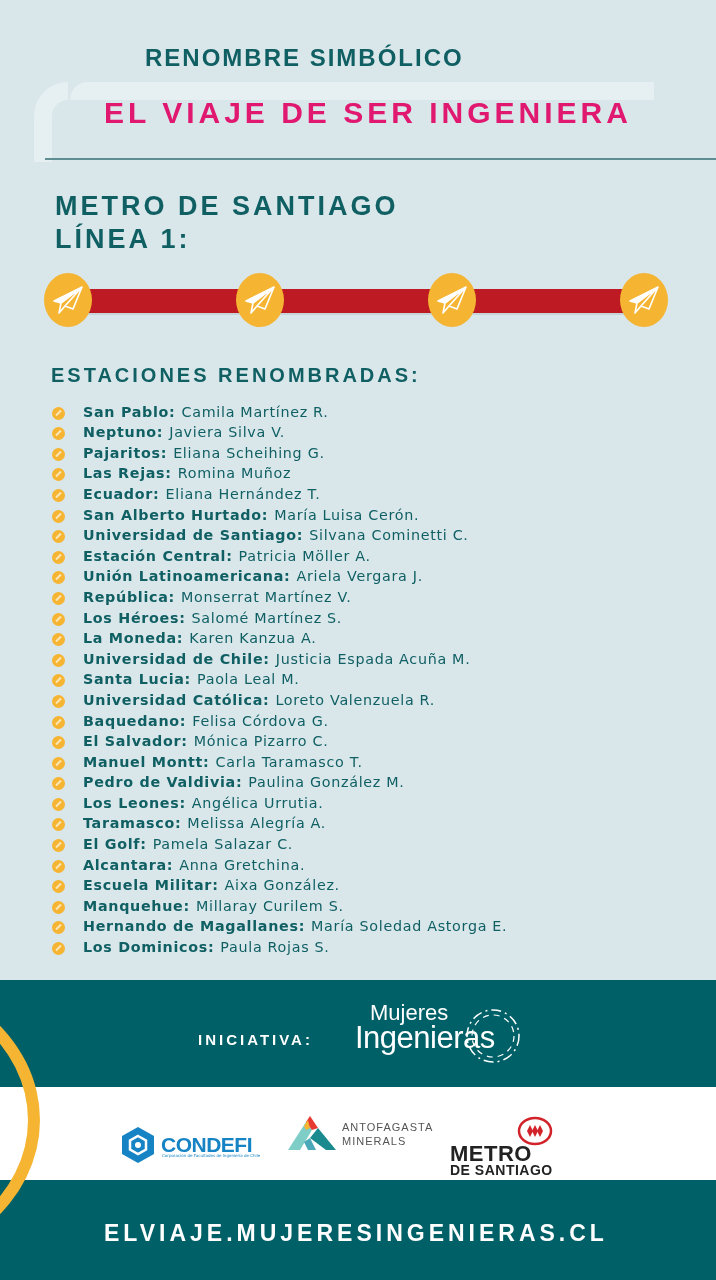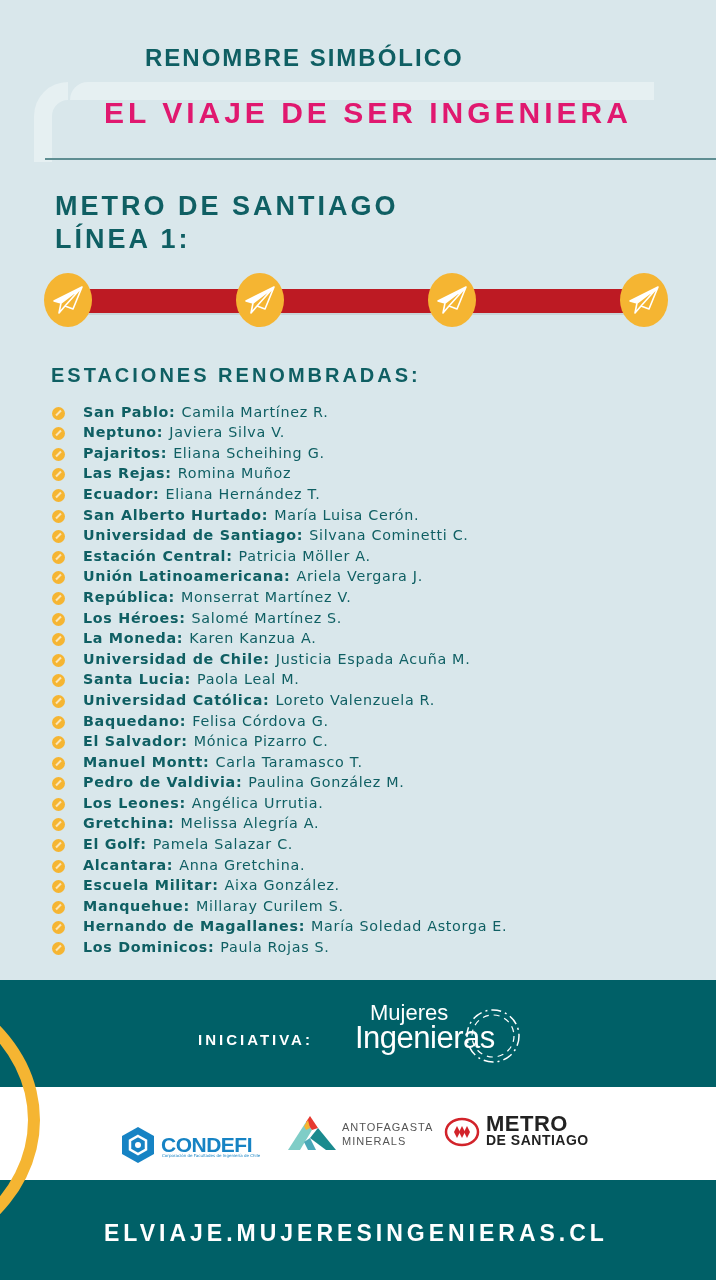--- a/index.html
+++ b/index.html
@@ -38,21 +38,21 @@
   .mi-top { position: absolute; left: 15px; top: 0; font-size: 22px; color: #fff; font-family: "Liberation Sans", sans-serif; }
   .mi-bot { position: absolute; left: 0; top: 20px; font-size: 31px; color: #fff; font-family: "Liberation Sans", sans-serif; letter-spacing: -0.5px; }
   .mi-rings { position: absolute; left: 110px; top: 5px; }
 
   .logos { position: absolute; left: 0; top: 1108px; width: 716px; height: 55px; }
   .condefi { position: absolute; left: 120px; top: 6px; display: flex; align-items: center; margin-top: 12px; }
   .condefi-text { margin-left: 5px; font-size: 21px; font-weight: bold; color: #1683c4; font-family: "Liberation Sans", sans-serif; letter-spacing: -0.5px; }
   .condefi-small { position: absolute; left: 42px; top: 27px; font-size: 4px; color: #1683c4; white-space: nowrap; }
   .antofa { position: absolute; left: 288px; top: 8px; display: flex; align-items: center; }
   .antofa-text { margin-left: 6px; font-size: 11px; color: #555; letter-spacing: 1px; line-height: 14px; font-family: "Liberation Sans", sans-serif; }
-  .metro-logo { position: absolute; left: 444px; top: 8px; display: flex; align-items: center; }
+  .metro-logo { position: absolute; left: 444px; top: 8px; display: flex; align-items: flex-end; flex-direction: column; }
   .metro-text { margin-left: 6px; font-family: "Liberation Sans", sans-serif; color: #222; line-height: 16px; }
   .metro-big { font-size: 22px; font-weight: bold; letter-spacing: 0.5px; }
   .metro-small { font-size: 14px; font-weight: bold; letter-spacing: 0.5px; }
 
   .url { position: absolute; left: 104px; top: 1220px; font-size: 23px; font-weight: bold; color: #ffffff; letter-spacing: 4px; font-family: "Liberation Sans", sans-serif; }
 </style>
 </head>
 <body>
 
 <div class="hero">
@@ -211,21 +211,21 @@
         <span>Paulina González M.</span>
       </li>
     <li class="station-item">
         <span class="check"></span>
         <span class="st-name">Los Leones</span>
         <span class="st-sep">:</span>
         <span> Angélica Urrutia.</span>
       </li>
     <li class="station-item">
         <span class="check"></span>
-        <span class="st-name">Gretchina</span>
+        <span class="st-name">Taramasco</span>
         <span class="st-sep">:</span>
         <span>Melissa Alegría A.</span>
       </li>
     <li class="station-item">
         <span class="check"></span>
         <span class="st-name">El Golf</span>
         <span class="st-sep">:</span>
         <span>Pamela Salazar C.</span>
       </li>
     <li class="station-item">

